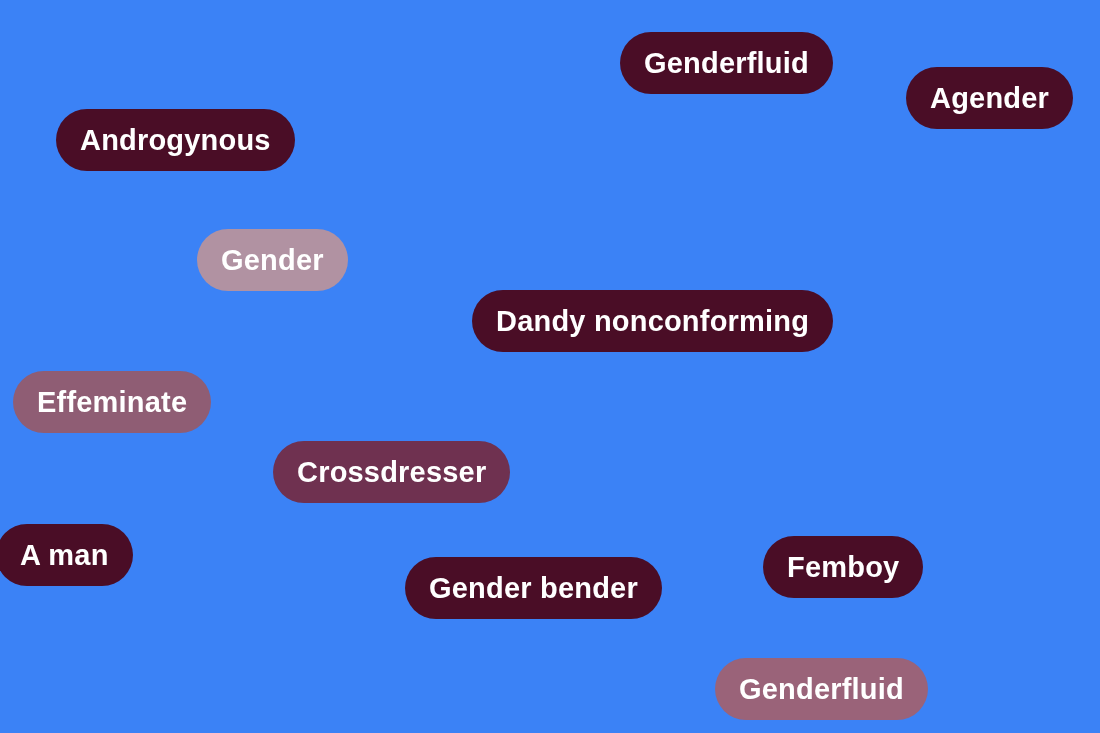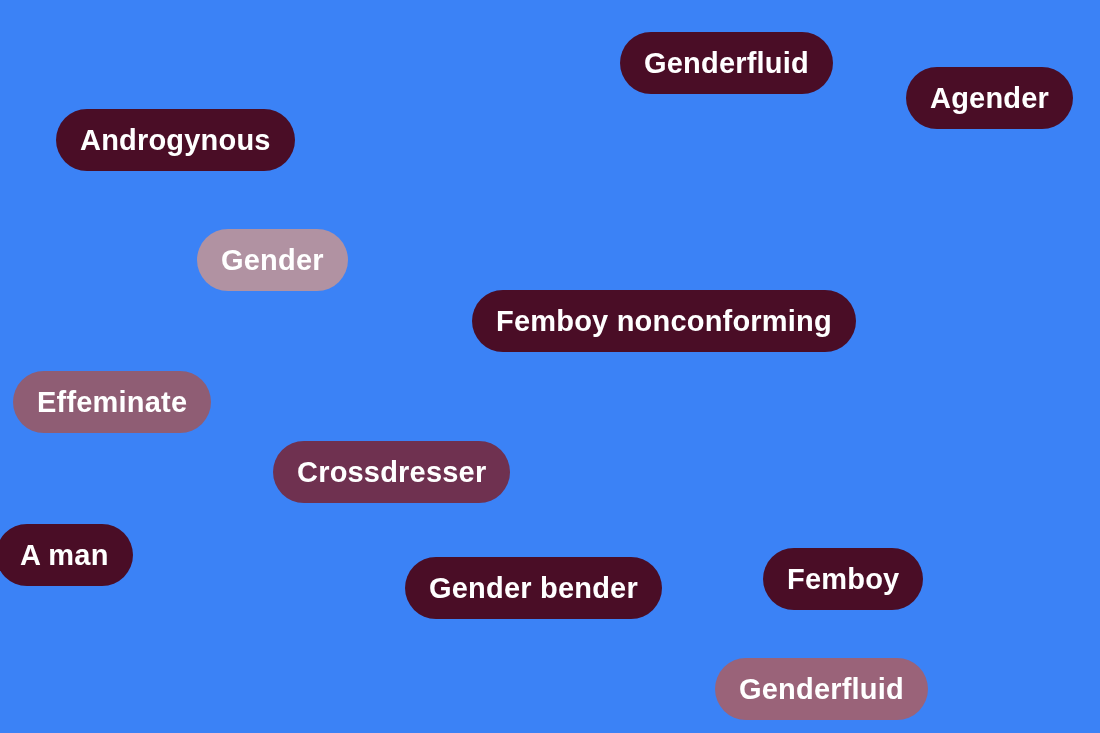--- a/index.html
+++ b/index.html
@@ -34,20 +34,20 @@
   }
 </style>
 </head>
 <body>
 
 <div class="canvas">
   <div class="pill" style="left: 620px; top: 32px; background: rgb(74, 13, 38);"><span class="pill-label">Genderfluid</span></div>
   <div class="pill" style="left: 906px; top: 67px; background: rgb(74, 13, 38);"><span class="pill-label">Agender</span></div>
   <div class="pill" style="left: 56px; top: 85px; background: rgb(74, 13, 38); margin-top: 24px;"><span class="pill-label">Androgynous</span></div>
   <div class="pill" style="left: 197px; top: 229px; background: rgb(177, 146, 162);"><span class="pill-label">Gender</span></div>
-  <div class="pill" style="left: 472px; top: 290px; background: rgb(74, 13, 38);"><span class="pill-label">Femboy nonconforming</span></div>
+  <div class="pill" style="left: 472px; top: 290px; background: rgb(74, 13, 38);"><span class="pill-label">Dandy nonconforming</span></div>
   <div class="pill" style="left: 13px; top: 371px; background: rgb(143, 93, 116);"><span class="pill-label">Effeminate</span></div>
   <div class="pill" style="left: 273px; top: 441px; background: rgb(111, 49, 80);"><span class="pill-label">Crossdresser</span></div>
   <div class="pill" style="left: -4px; top: 524px; background: rgb(74, 13, 38);"><span class="pill-label">A man</span></div>
-  <div class="pill" style="left: 763px; top: 548px; background: rgb(74, 13, 38);"><span class="pill-label">Femboy</span></div>
+  <div class="pill" style="left: 763px; top: 536px; background: rgb(74, 13, 38);"><span class="pill-label">Femboy</span></div>
   <div class="pill" style="left: 405px; top: 557px; background: rgb(74, 13, 38); text-align: right;"><span class="pill-label">Gender bender</span></div>
   <div class="pill" style="left: 715px; top: 658px; background: rgb(154, 99, 121);"><span class="pill-label">Genderfluid</span></div>
 </div>
 
 </body></html>

